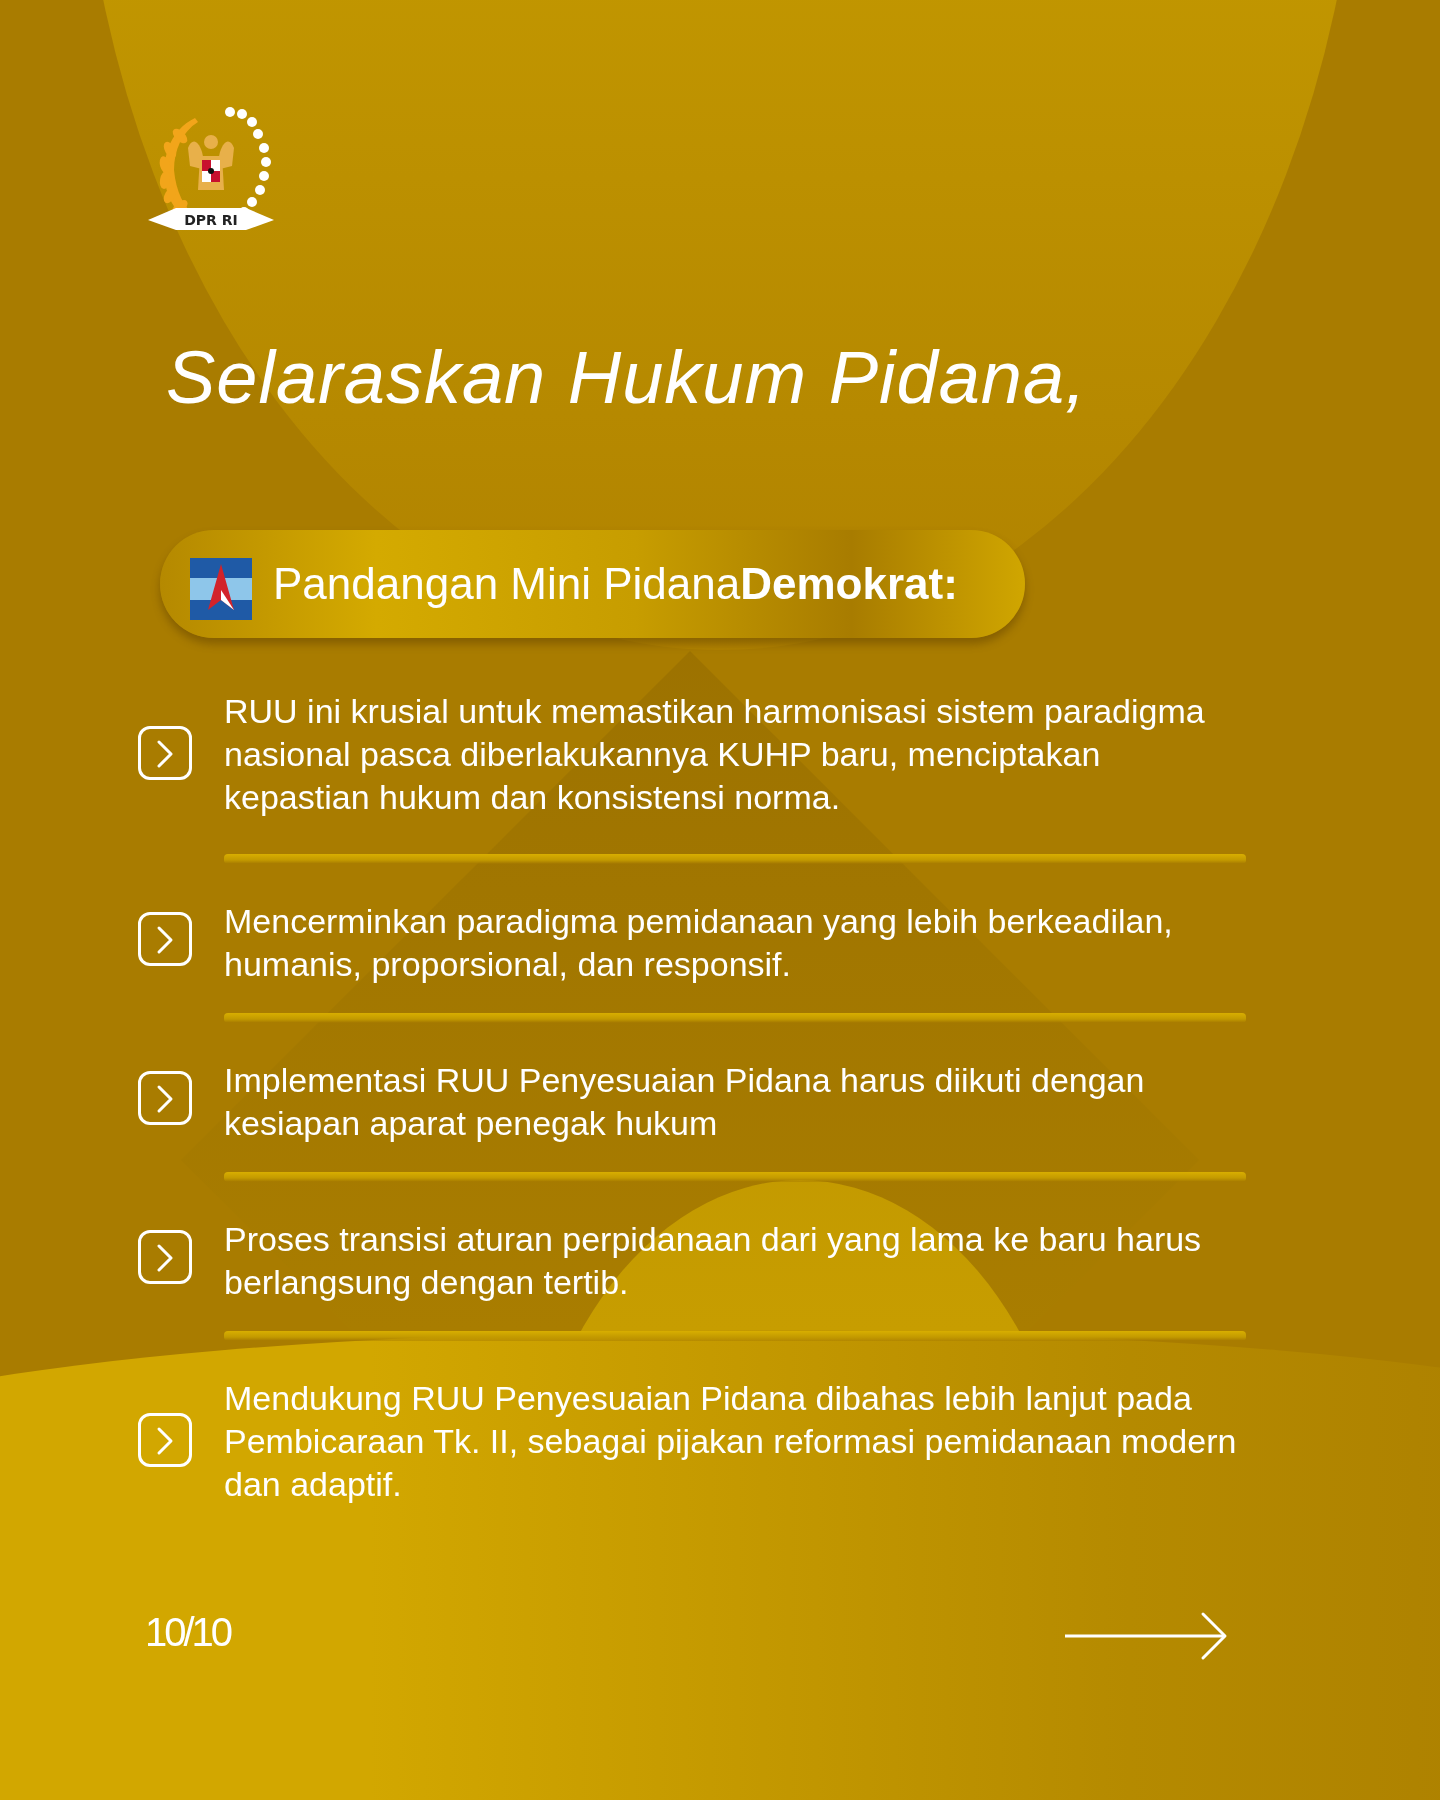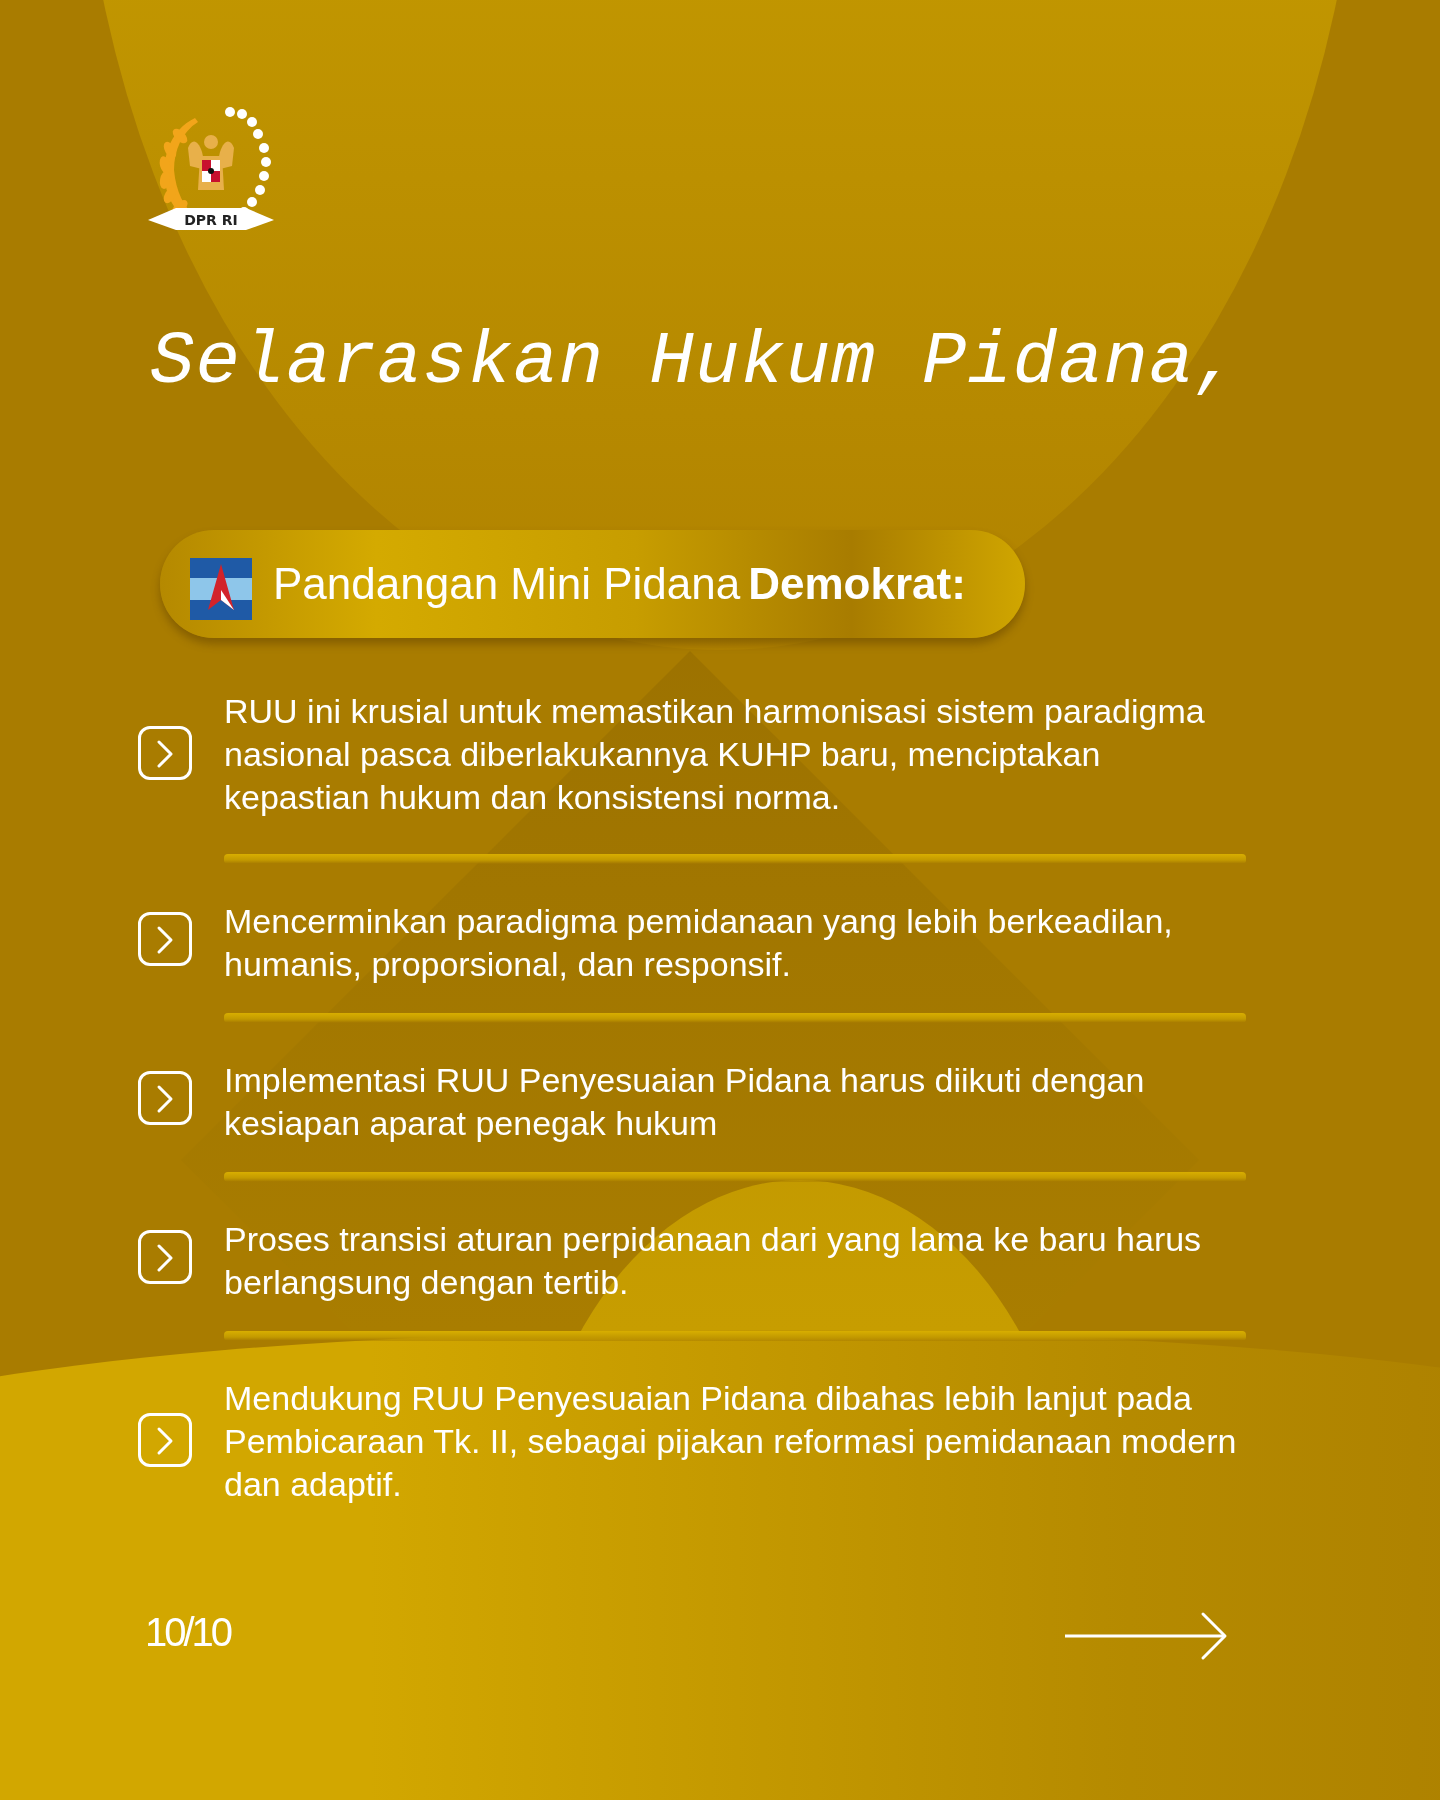--- a/index.html
+++ b/index.html
@@ -29,40 +29,40 @@
     position: absolute; left: 520px; top: 1180px; width: 560px; height: 400px;
     border-radius: 50% 50% 0 0 / 100% 100% 0 0;
     background: linear-gradient(180deg, #c9a000, #d2a700);
     opacity: 0.85;
   }
 
   .logo { position: absolute; left: 140px; top: 100px; width: 142px; height: 138px; }
 
   .title {
     position: absolute; left: 150px; top: 310px; width: 1150px;
-    font-family: Liberation Mono, monospace;
+    font-family: Liberation Sans, sans-serif;
     font-style: italic; font-size: 74px; line-height: 104px; letter-spacing: 1px;
-    color: #ffffff; margin: 0; font-weight: normal;
+    color: #ffffff; margin: 16px; font-weight: normal;
   }
   .title span { display: block; }
 
   .pill {
     position: absolute; left: 160px; top: 530px; width: 865px; height: 108px;
     border-radius: 54px;
     background: linear-gradient(90deg, #b58900 0%, #d4aa00 25%, #c79d00 55%, #a87c00 80%, #d0a600 100%);
     box-shadow: 0 6px 8px rgba(90,60,0,0.45);
     display: flex; align-items: center;
   }
   .party-flag { position: absolute; left: 30px; top: 28px; width: 62px; height: 62px; }
   .pill-text {
     position: absolute; left: 113px; top: 28px; font-size: 44px; line-height: 52px;
     white-space: nowrap;
   }
   .pill-text .thin { font-weight: normal; }
-  .pill-text .bold { font-weight: bold; margin-left: 8px; }
+  .pill-text .bold { font-weight: bold; margin-left: 0; }
 
   .points { position: absolute; left: 138px; top: 690px; width: 1110px; }
   .point {
     position: absolute; left: 0; width: 1110px;
   }
   .point .chev {
     position: absolute; left: 0; width: 54px; height: 54px;
     border: 3px solid #ffffff; border-radius: 12px; box-sizing: border-box;
   }
   .point .chev svg { position: absolute; left: 13px; top: 10px; }

